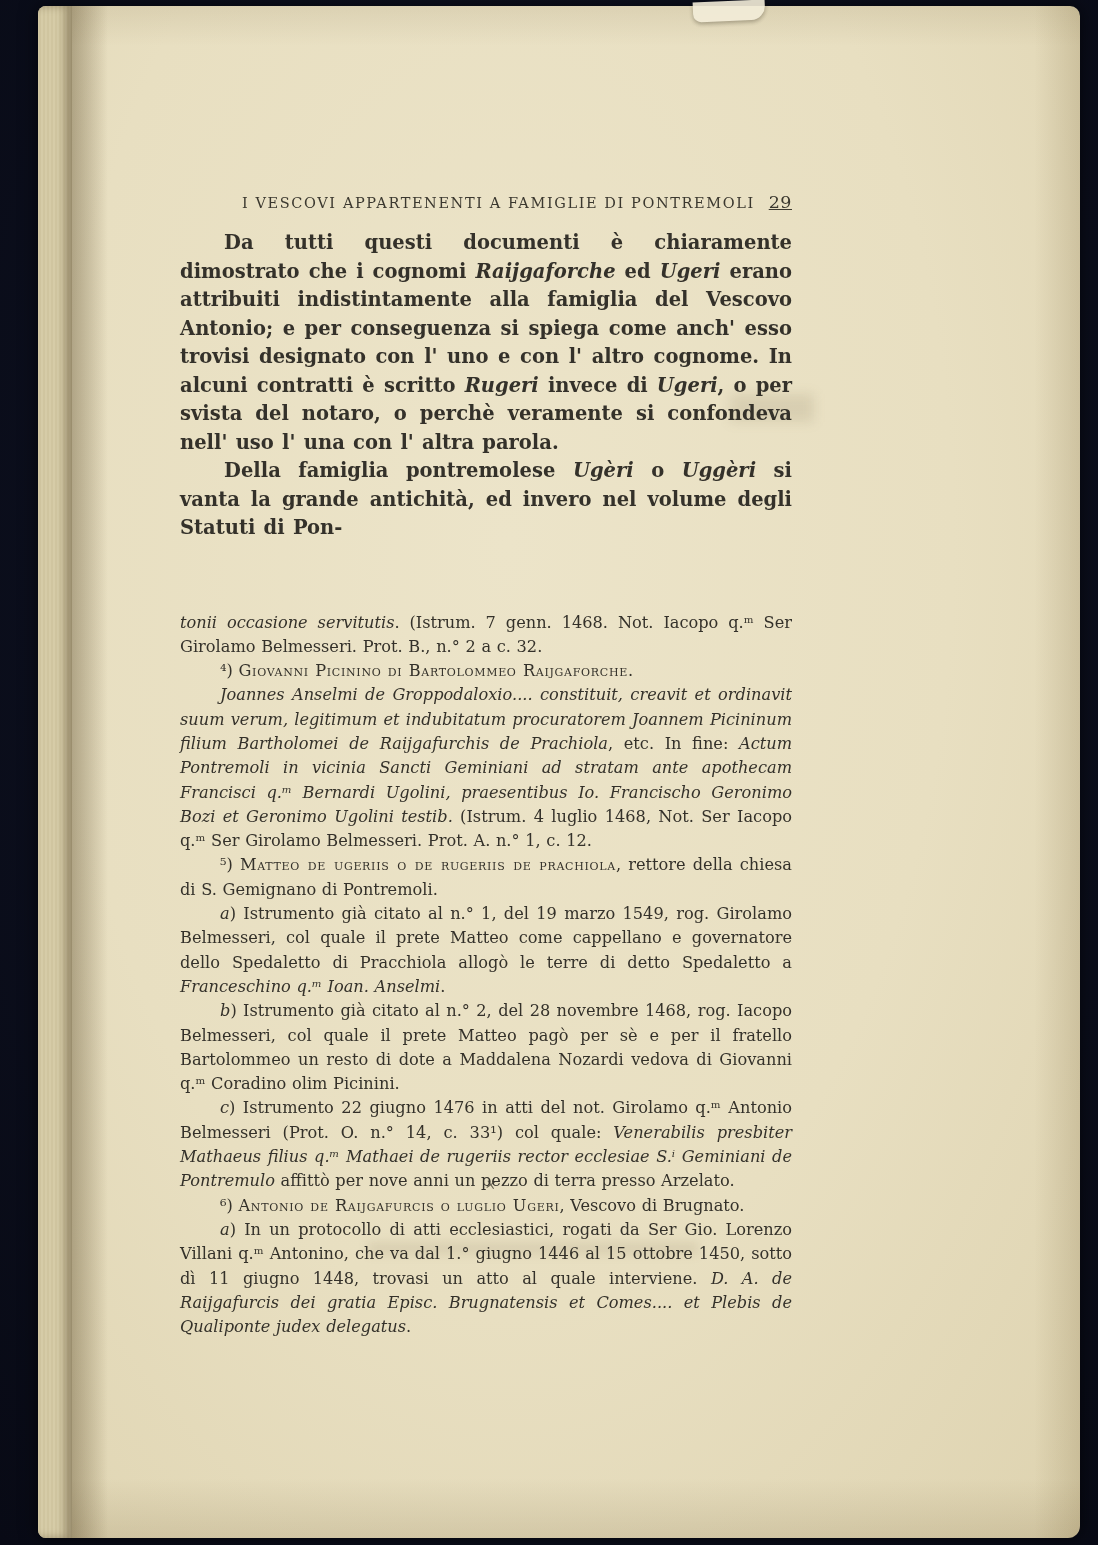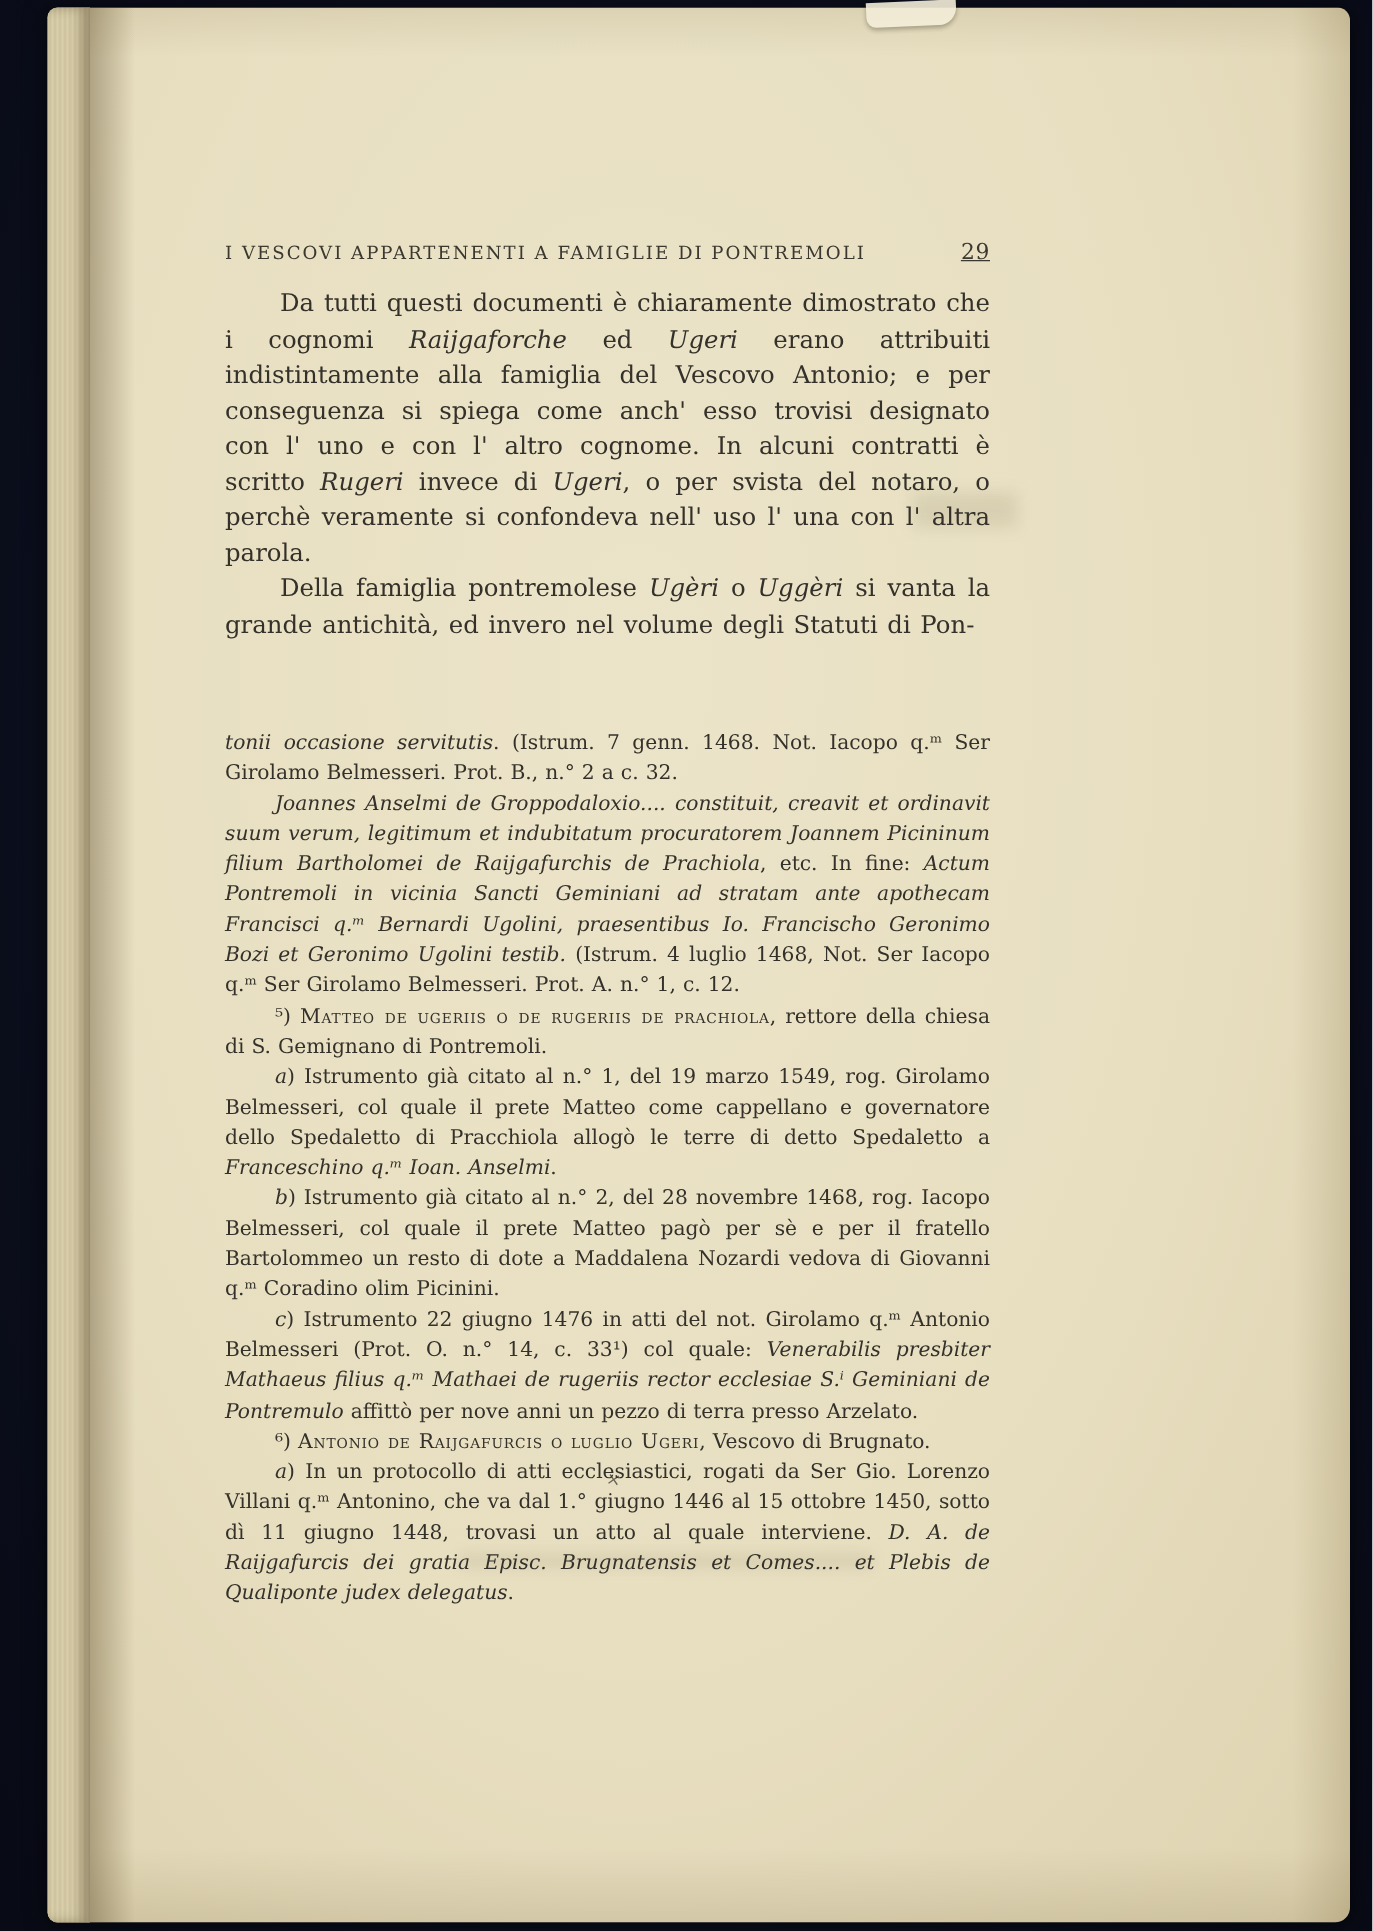--- a/index.html
+++ b/index.html
@@ -54,26 +54,27 @@
   }
   .content {
     position: absolute; left: 142px; top: 186px; width: 612px;
     color: #34312a;
   }
   .header {
     display: flex; align-items: baseline;
     font-size: 14.5px; letter-spacing: 1.6px; color: #3b382f;
     margin-bottom: 17px; white-space: nowrap;
   }
-  .header-title { flex: 1; text-align: left; }
+  .header-title { flex: 1; text-align: right; }
   .page-number { font-size: 17.5px; letter-spacing: 0.5px; margin-left: 14px; text-decoration: underline; }
   .body-text p {
     margin: 0; font-size: 19.5px; line-height: 28.5px;
     text-align: justify; text-indent: 44px;
     word-spacing: 1.5px;
+    font-weight: bold;
   }
   .footnotes { margin-top: 68px; }
   .footnotes p {
     margin: 0; font-size: 16.2px; line-height: 24.3px;
     text-align: justify; text-indent: 40px;
     word-spacing: 0.5px;
   }
   .footnotes p.flush { text-indent: 0; }
   .i  { font-style: italic; }
   .sc { font-variant: small-caps; letter-spacing: 0.7px; }
@@ -96,20 +97,21 @@
         <span class="page-number">29</span>
       </div>
 
       <div class="body-text">
         <p><span>Da tutti questi documenti è chiaramente dimostrato che i cognomi </span><span class="i">Raijgaforche</span><span> ed </span><span class="i">Ugeri</span><span> erano attribuiti indistintamente alla famiglia del Vescovo Antonio; e per conseguenza si spiega come anch' esso trovisi designato con l' uno e con l' altro cognome. In alcuni contratti è scritto </span><span class="i">Rugeri</span><span> invece di </span><span class="i">Ugeri</span><span>, o per svista del notaro, o perchè veramente si confondeva nell' uso l' una con l' altra parola.</span></p>
         <p><span>Della famiglia pontremolese </span><span class="i">Ugèri</span><span> o </span><span class="i">Uggèri</span><span> si vanta la grande antichità, ed invero nel volume degli Statuti di Pon-</span></p>
       </div>
 
       <div class="footnotes">
         <p class="flush"><span class="i">tonii occasione servitutis</span><span>. (Istrum. 7 genn. 1468. Not. Iacopo q.ᵐ Ser Girolamo Belmesseri. Prot. B., n.° 2 a c. 32.</span></p>
+        <p><span>⁴) </span><span class="sc">Giovanni Picinino di Bartolommeo Raijgaforche</span><span>.</span></p>
         <p><span class="i">Joannes Anselmi de Groppodaloxio.... constituit, creavit et ordinavit suum verum, legitimum et indubitatum procuratorem Joannem Picininum filium Bartholomei de Raijgafurchis de Prachiola</span><span>, etc. In fine: </span><span class="i">Actum Pontremoli in vicinia Sancti Geminiani ad stratam ante apothecam Francisci q.ᵐ Bernardi Ugolini, praesentibus Io. Francischo Geronimo Bozi et Geronimo Ugolini testib.</span><span> (Istrum. 4 luglio 1468, Not. Ser Iacopo q.ᵐ Ser Girolamo Belmesseri. Prot. A. n.° 1, c. 12.</span></p>
         <p><span>⁵) </span><span class="sc">Matteo de ugeriis o de rugeriis de prachiola</span><span>, rettore della chiesa di S. Gemignano di Pontremoli.</span></p>
         <p><span class="i">a</span><span>) Istrumento già citato al n.° 1, del 19 marzo 1549, rog. Girolamo Belmesseri, col quale il prete Matteo come cappellano e governatore dello Spedaletto di Pracchiola allogò le terre di detto Spedaletto a </span><span class="i">Franceschino q.ᵐ Ioan. Anselmi</span><span>.</span></p>
         <p><span class="i">b</span><span>) Istrumento già citato al n.° 2, del 28 novembre 1468, rog. Iacopo Belmesseri, col quale il prete Matteo pagò per sè e per il fratello Bartolommeo un resto di dote a Maddalena Nozardi vedova di Giovanni q.ᵐ Coradino olim Picinini.</span></p>
         <p><span class="i">c</span><span>) Istrumento 22 giugno 1476 in atti del not. Girolamo q.ᵐ Antonio Belmesseri (Prot. O. n.° 14, c. 33¹) col quale: </span><span class="i">Venerabilis presbiter Mathaeus filius q.ᵐ Mathaei de rugeriis rector ecclesiae S.ⁱ Geminiani de Pontremulo</span><span> affittò per nove anni un pezzo di terra presso Arzelato.</span></p>
         <p><span>⁶) </span><span class="sc">Antonio de Raijgafurcis o luglio Ugeri</span><span>, Vescovo di Brugnato.</span></p>
         <p><span class="i">a</span><span>) In un protocollo di atti ecclesiastici, rogati da Ser Gio. Lorenzo Villani q.ᵐ Antonino, che va dal 1.° giugno 1446 al 15 ottobre 1450, sotto dì 11 giugno 1448, trovasi un atto al quale interviene. </span><span class="i">D. A. de Raijgafurcis dei gratia Episc. Brugnatensis et Comes.... et Plebis de Qualiponte judex delegatus</span><span>.</span></p>
       </div>
     </div>
   </div>

